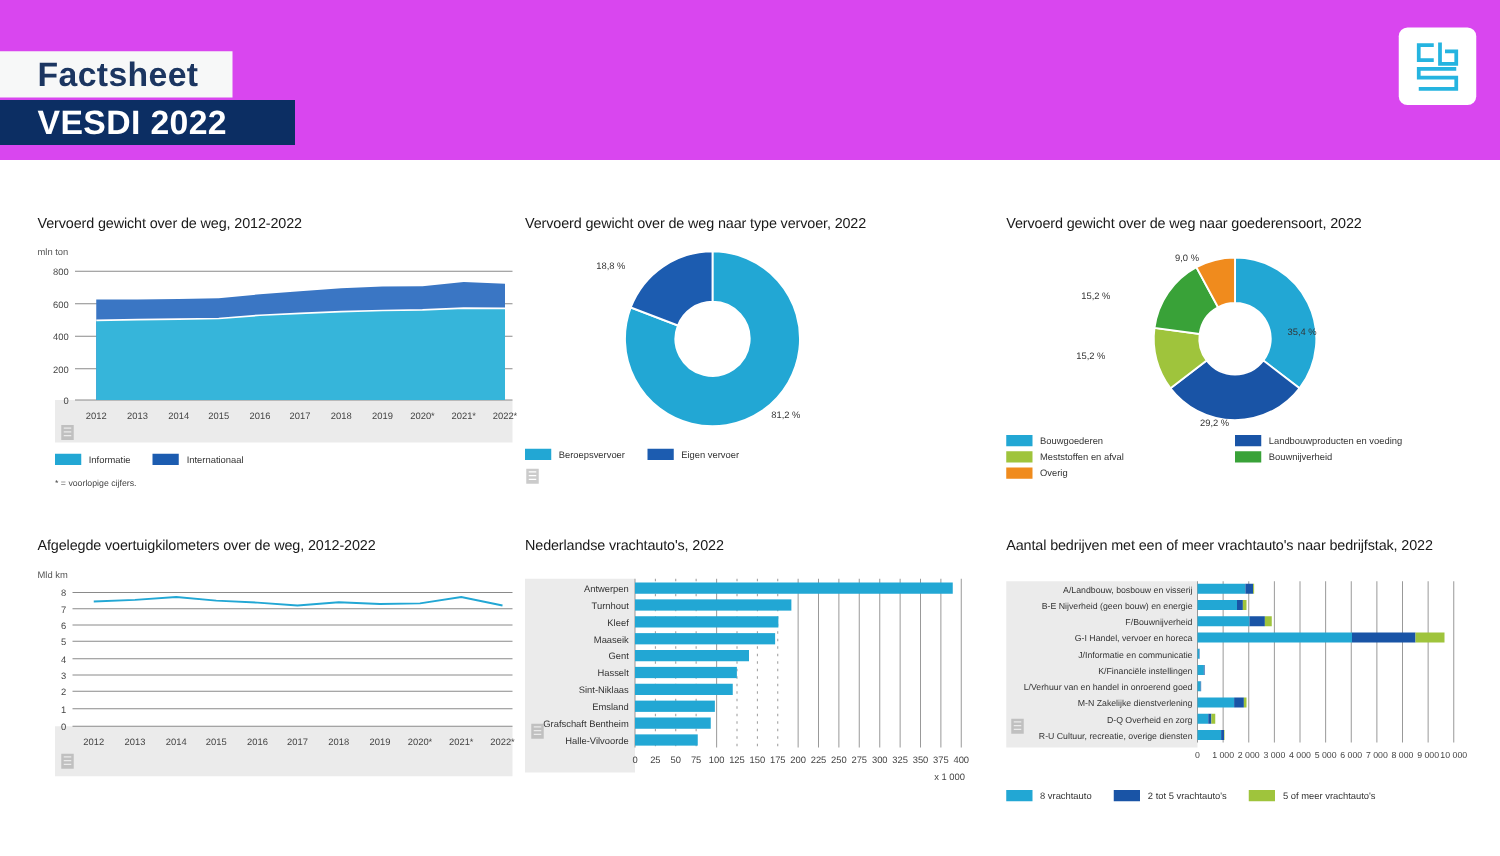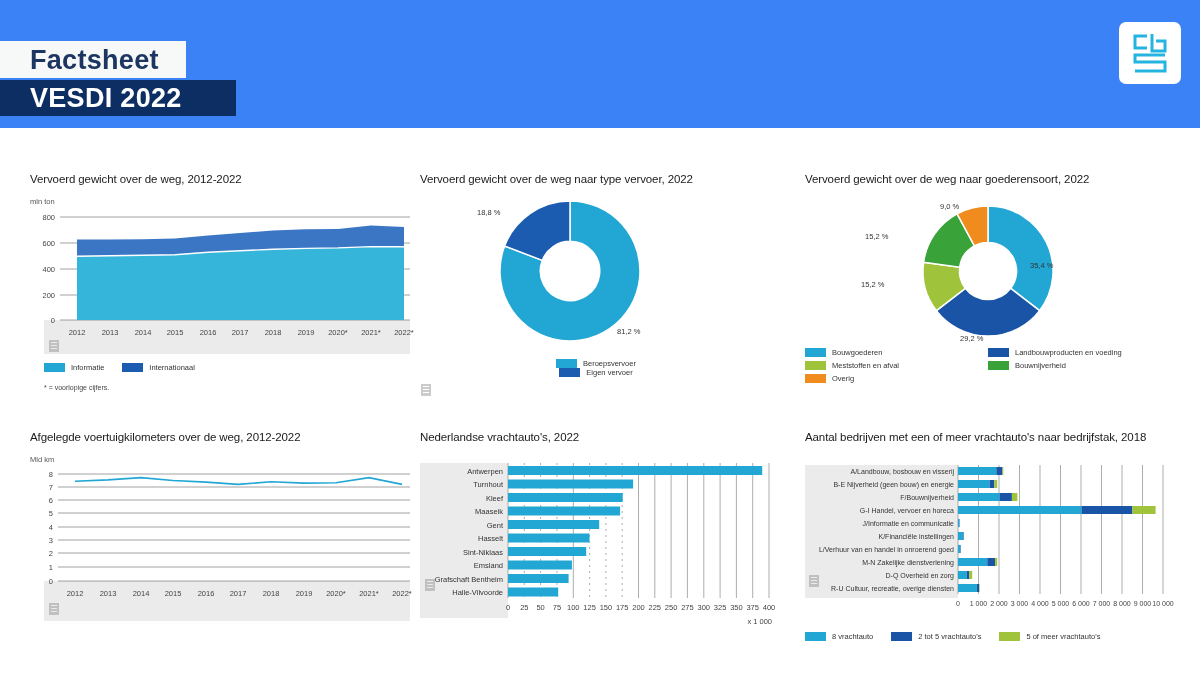--- a/index.html
+++ b/index.html
@@ -7,21 +7,21 @@
     width: 1200px; height: 685px;
     background: #ffffff;
     font-family: "Liberation Sans", sans-serif;
     overflow: hidden;
     position: relative;
   }
 
   
   .header {
     position: absolute; left: 0; top: 0; width: 1200px; height: 128px;
-    background: #3b82f6;
+    background: #d946ef;
   }
   .header-white-strip {
     position: absolute; left: 0; top: 41px; width: 186px; height: 37px;
     background: #f7f8f8;
   }
   .header-title-1 {
     position: absolute; left: 30px; top: 45px;
     font-size: 27px; font-weight: bold; color: #1c3661;
     letter-spacing: 0.3px; line-height: 30px;
   }
@@ -148,21 +148,21 @@
     <g transform="translate(150,78)">
 
       <path fill="#22a7d4" stroke="#ffffff" stroke-width="1.5" d="M 0 -70 A 70 70 0 1 1 -65.4 -25.0 L -27.7 -10.6 A 29.7 29.7 0 1 0 0 -29.7 Z"></path>
 
       <path fill="#1c5cb0" stroke="#ffffff" stroke-width="1.5" d="M -65.4 -25.0 A 70 70 0 0 1 0 -70 L 0 -29.7 A 29.7 29.7 0 0 0 -27.7 -10.6 Z"></path>
     </g>
     <text x="57" y="22" font-size="7.5" fill="#333">18,8 %</text>
     <text x="197" y="141" font-size="7.5" fill="#333">81,2 %</text>
   </svg>
 
-  <div class="legend-row" style="margin-top:6px;flex-direction:column;">
+  <div class="legend-row" style="margin-top:6px;">
     <div class="legend-item">
       <span class="legend-swatch" style="background:#22a7d4"></span>
       <span class="legend-text">Beroepsvervoer</span>
     </div>
     <div class="legend-item">
       <span class="legend-swatch" style="background:#1c5cb0"></span>
       <span class="legend-text">Eigen vervoer</span>
     </div>
   </div>
   <svg width="14" height="16" style="margin-top:6px" opacity="0.45">
@@ -352,21 +352,21 @@
     <g opacity="0.45">
       <rect x="5" y="118" width="10" height="12" fill="#8e8e8e"></rect>
       <rect x="7" y="120" width="6" height="1" fill="#ebebeb"></rect>
       <rect x="7" y="123" width="6" height="1" fill="#ebebeb"></rect>
       <rect x="7" y="126" width="6" height="1" fill="#ebebeb"></rect>
     </g>
   </svg>
 </div>
 
 <div class="panel" style="left:805px; top:430px; width:385px; height:215px;">
-  <div class="panel-title">Aantal bedrijven met een of meer vrachtauto's naar bedrijfstak, 2018</div>
+  <div class="panel-title">Aantal bedrijven met een of meer vrachtauto's naar bedrijfstak, 2022</div>
 
   <svg width="385" height="165" style="margin-top:18px">
     <rect x="0" y="2" width="153" height="133" fill="#ebebeb"></rect>
 
     <g stroke="#8a8a8a" stroke-width="0.7">
       <line x1="153" y1="2" x2="153" y2="131"></line>
       <line x1="173.5" y1="2" x2="173.5" y2="131"></line>
       <line x1="194" y1="2" x2="194" y2="131"></line>
       <line x1="214.5" y1="2" x2="214.5" y2="131"></line>
       <line x1="235" y1="2" x2="235" y2="131"></line>

